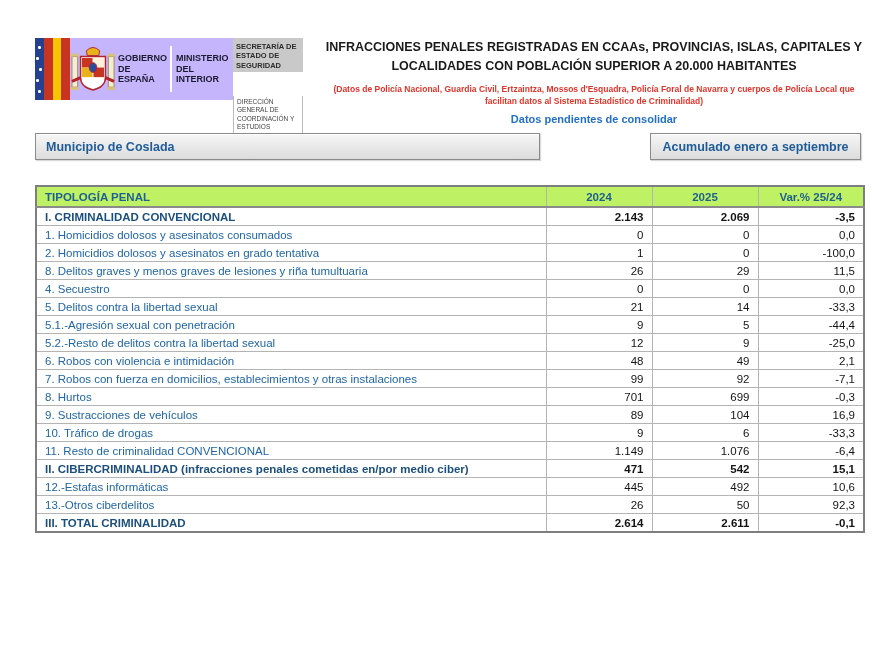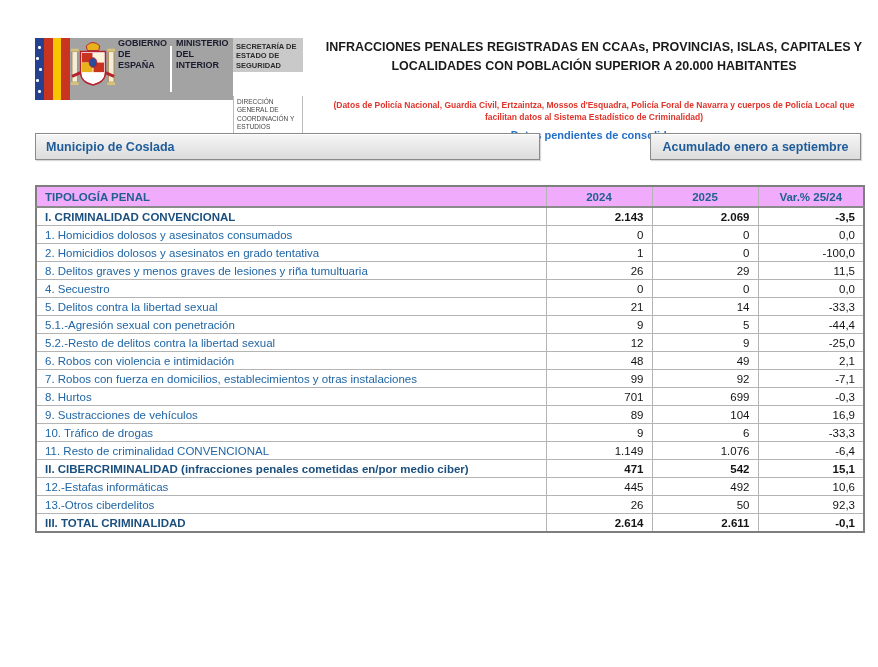--- a/index.html
+++ b/index.html
@@ -17,22 +17,22 @@
     position: absolute; left: 35px; top: 38px;
     width: 265px; height: 62px;
     display: flex; align-items: stretch;
   }
   .eu-strip { width: 9px; background:#24408e; position:relative; flex:none; }
   .eu-strip i { position:absolute; width:2.5px; height:2.5px; border-radius:50%; background:#fff; }
   .stripe { flex:none; }
   .stripe.red { width:9px; background:#c8341f; }
   .stripe.yellow { width:8px; background:#f7c600; }
   .yellow-field {
-    flex:none; width: 163px; background:#a3a3a3;
-    display:flex; align-items:flex-start;
+    flex:none; width: 163px; background:#c4b5fd;
+    display:flex; align-items:center;
   }
   .emblem-wrap { width: 46px; flex:none; display:flex; justify-content:center; }
   .gov-text, .min-text {
     flex:none; width: 52px;
     font-size: 9px; font-weight: bold; color:#1b1b2f;
     line-height: 1.2; letter-spacing: 0;
   }
   .gov-text { padding-left: 2px; }
   .divider-v { flex:none; width:2px; background:#ffffff; height:46px; margin:auto 2px; }
   .min-text { width: 56px; padding-left:2px; }
@@ -49,21 +49,21 @@
   
   .title-block {
     position:absolute; left: 318px; top: 38px; width: 552px;
     text-align:center;
   }
   .main-title {
     color:#1a1a1a; font-weight:bold; font-size:12.5px; line-height:1.5;
   }
   .source-note {
     color:#e0352b; font-weight:bold; font-size:8.5px; line-height:1.5;
-    margin-top:23px;
+    margin-top:7px;
   }
   .status-note {
     color:#2470c8; font-weight:bold; font-size:11px; margin-top:5px;
   }
 
   
   .selector-box {
     position:absolute; top:133px; height:27px;
     background: linear-gradient(#f6f6f6, #dcdcdc);
     border:1px solid #8a8a8a;
@@ -77,21 +77,21 @@
   
   .crime-table {
     position:absolute; left:35px; top:185px; width:830px;
     border-collapse:collapse; table-layout:fixed;
     font-size:11.5px;
     border:2px solid #7e7e7e;
   }
   .crime-table col.c-label { width:510px; }
   .crime-table col.c-num   { width:106px; }
   .crime-table th {
-    background:#f0abfc; color:#20618f; font-weight:bold;
+    background:#bef264; color:#20618f; font-weight:bold;
     border:1px solid #b4b4b4; border-bottom:2px solid #8a8a8a;
     height:21px; padding:2px 8px;
   }
   .crime-table th:first-child { text-align:left; }
   .crime-table td {
     border:1px solid #b4b4b4;
     height:17.5px; padding:2.5px 8px;
     background:#fff;
   }
   td.label { color:#2166a5; text-align:left; }

